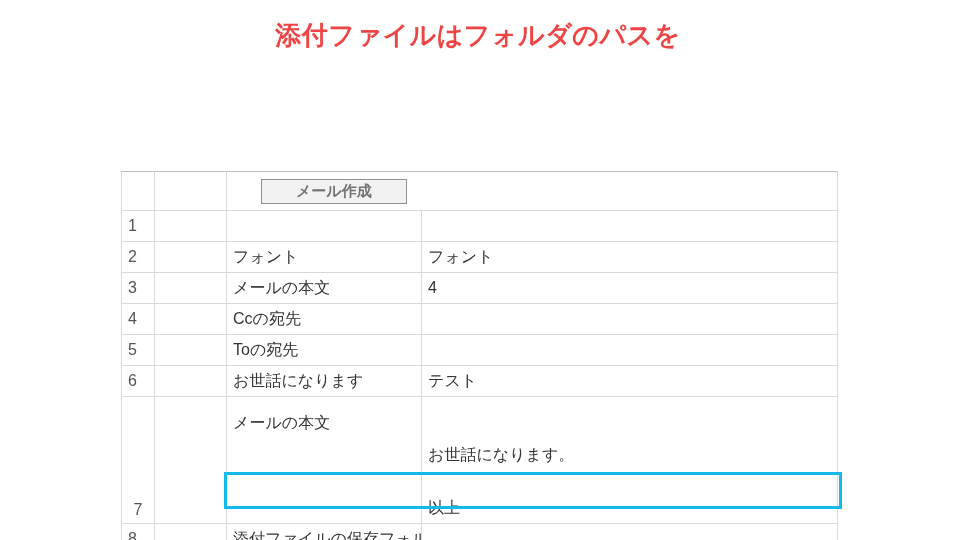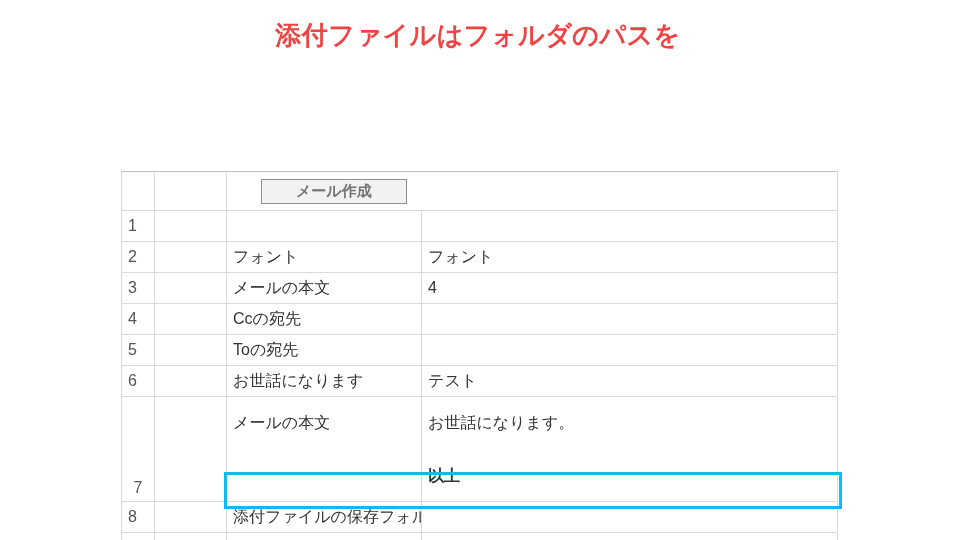--- a/index.html
+++ b/index.html
@@ -86,23 +86,24 @@
     font-size: 15px;
     color: #737373;
     margin-left: 28px;
     font-weight: bold;
   }
 
   
   .body-inner {
     position: relative;
     height: 78px;
+    margin-top: 32px;
   }
   .body-inner .line-top { position: absolute; top: 0; }
-  .body-inner .line-bottom { position: absolute; bottom: 4px; font-weight: bold; }
+  .body-inner .line-bottom { position: absolute; bottom: 4px; }
 
   
   .highlight {
     position: absolute;
     border: 3px solid #13b9e8;
     pointer-events: none;
   }
 
   
   .nowrap { white-space: nowrap; }

